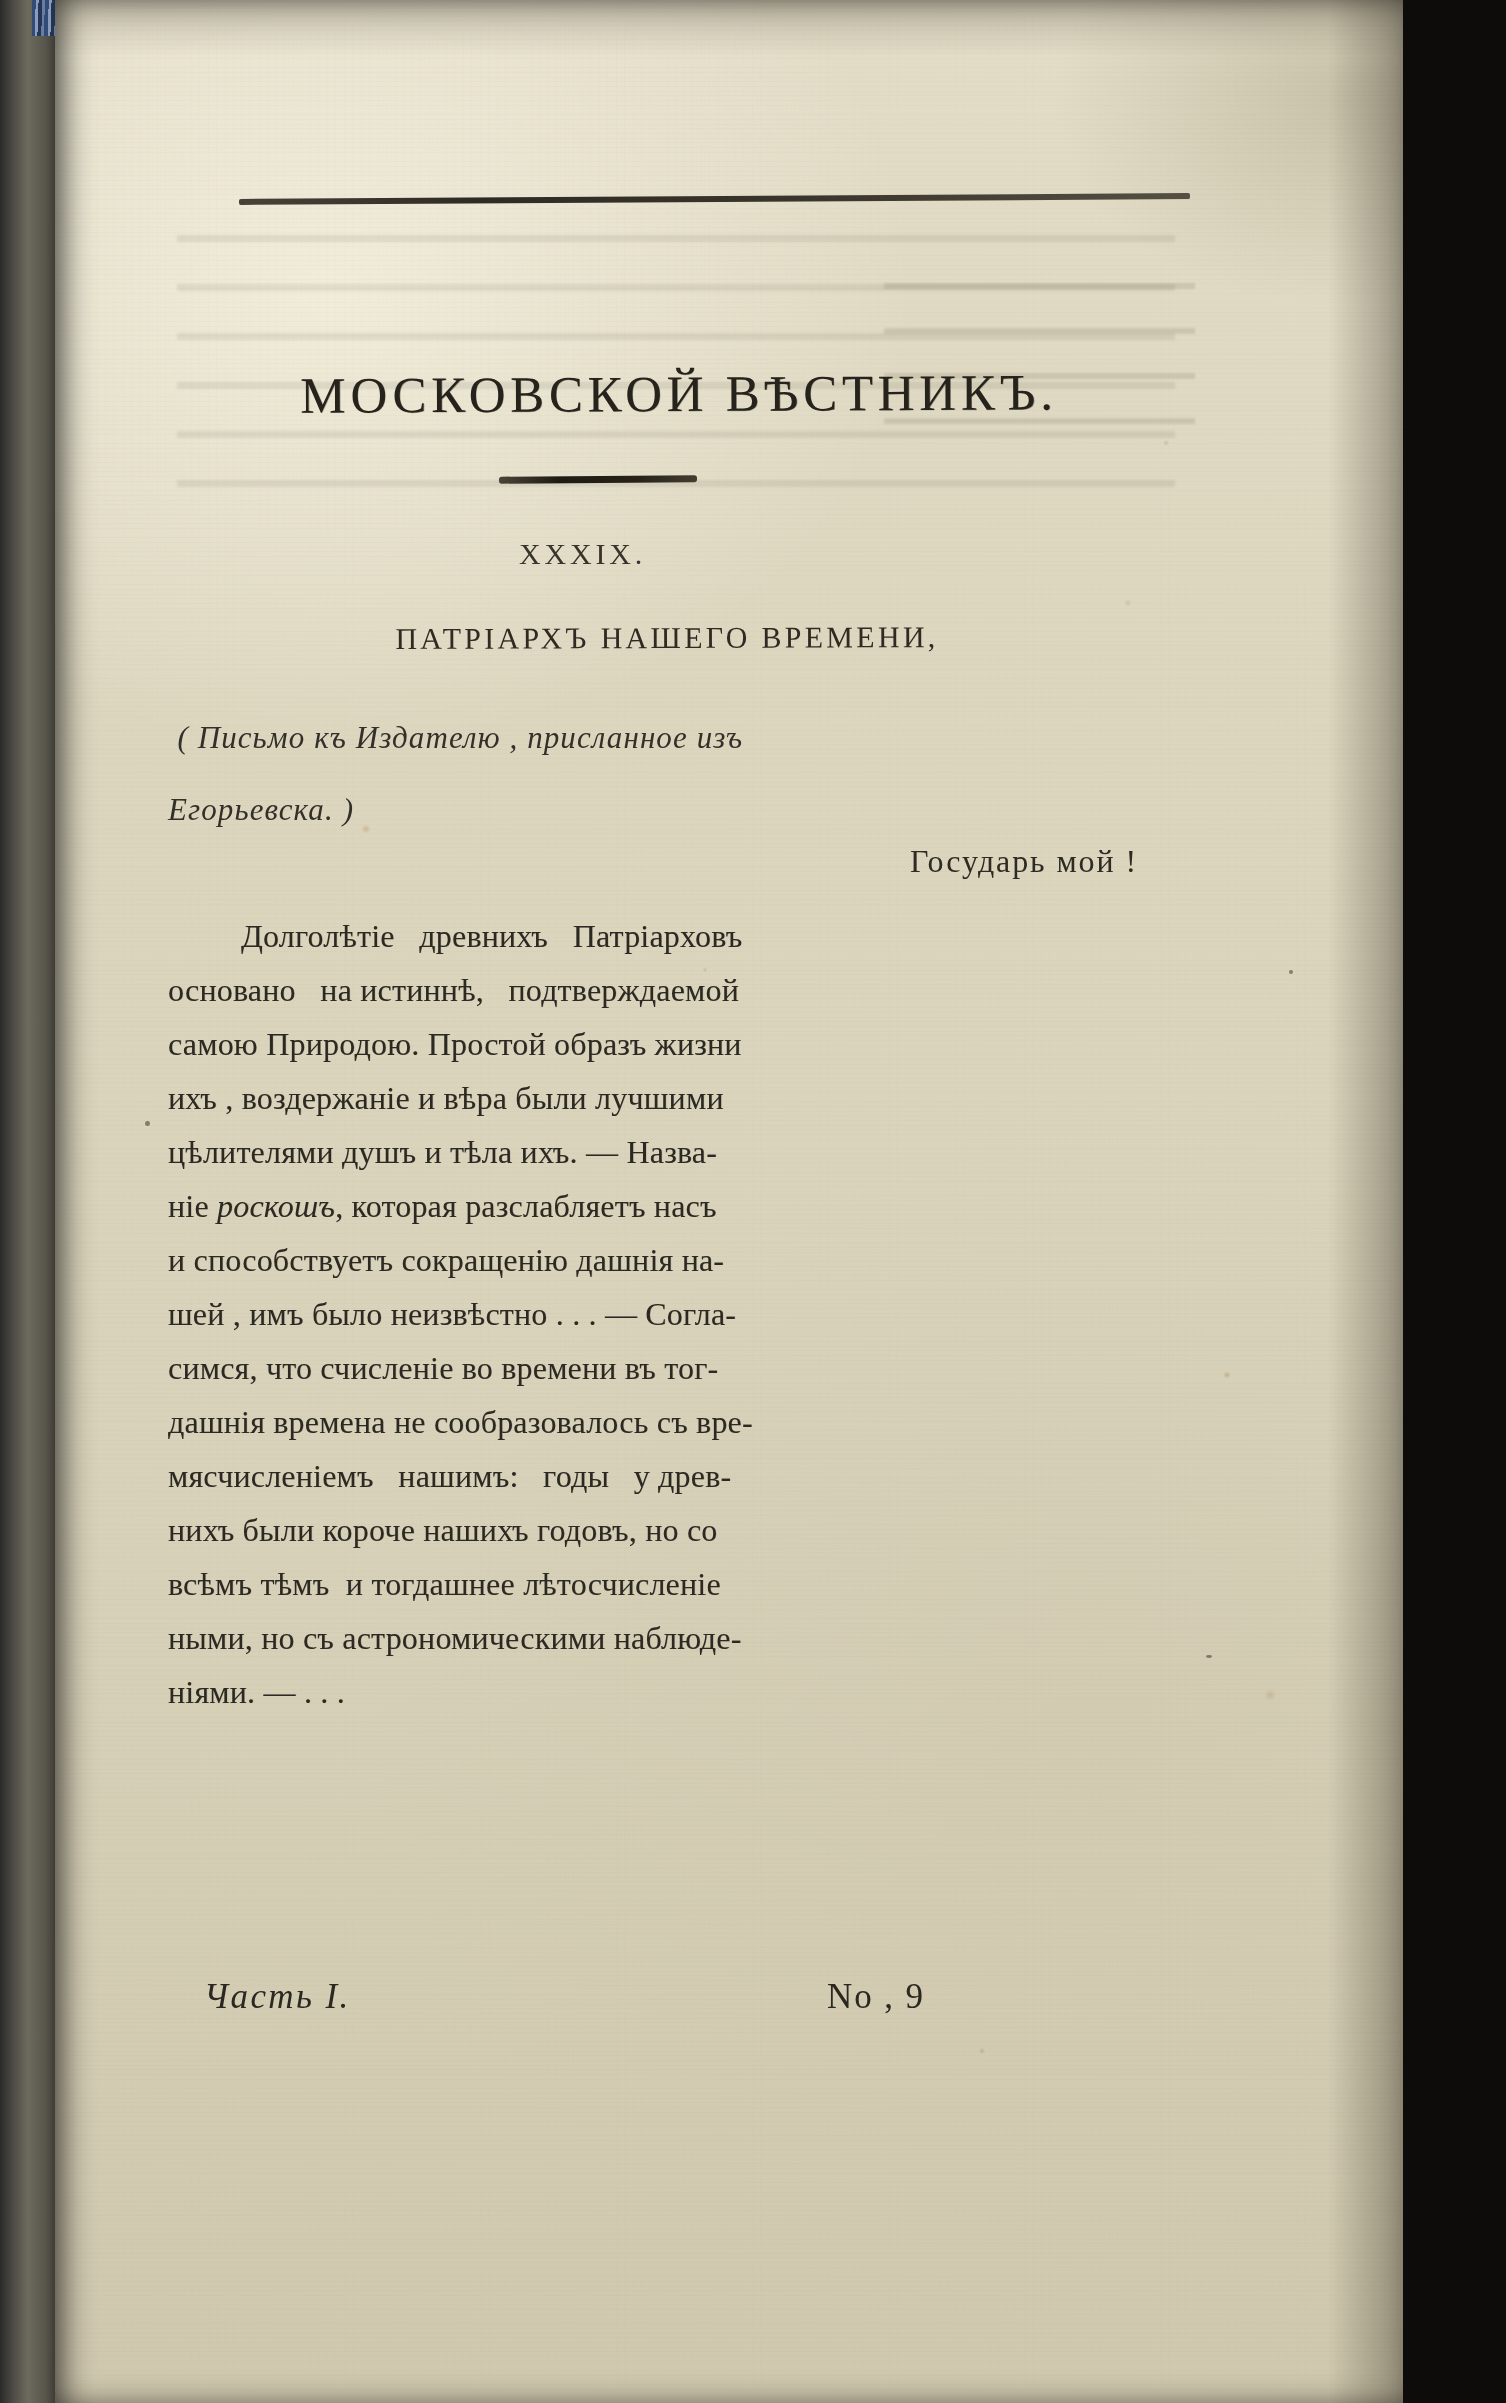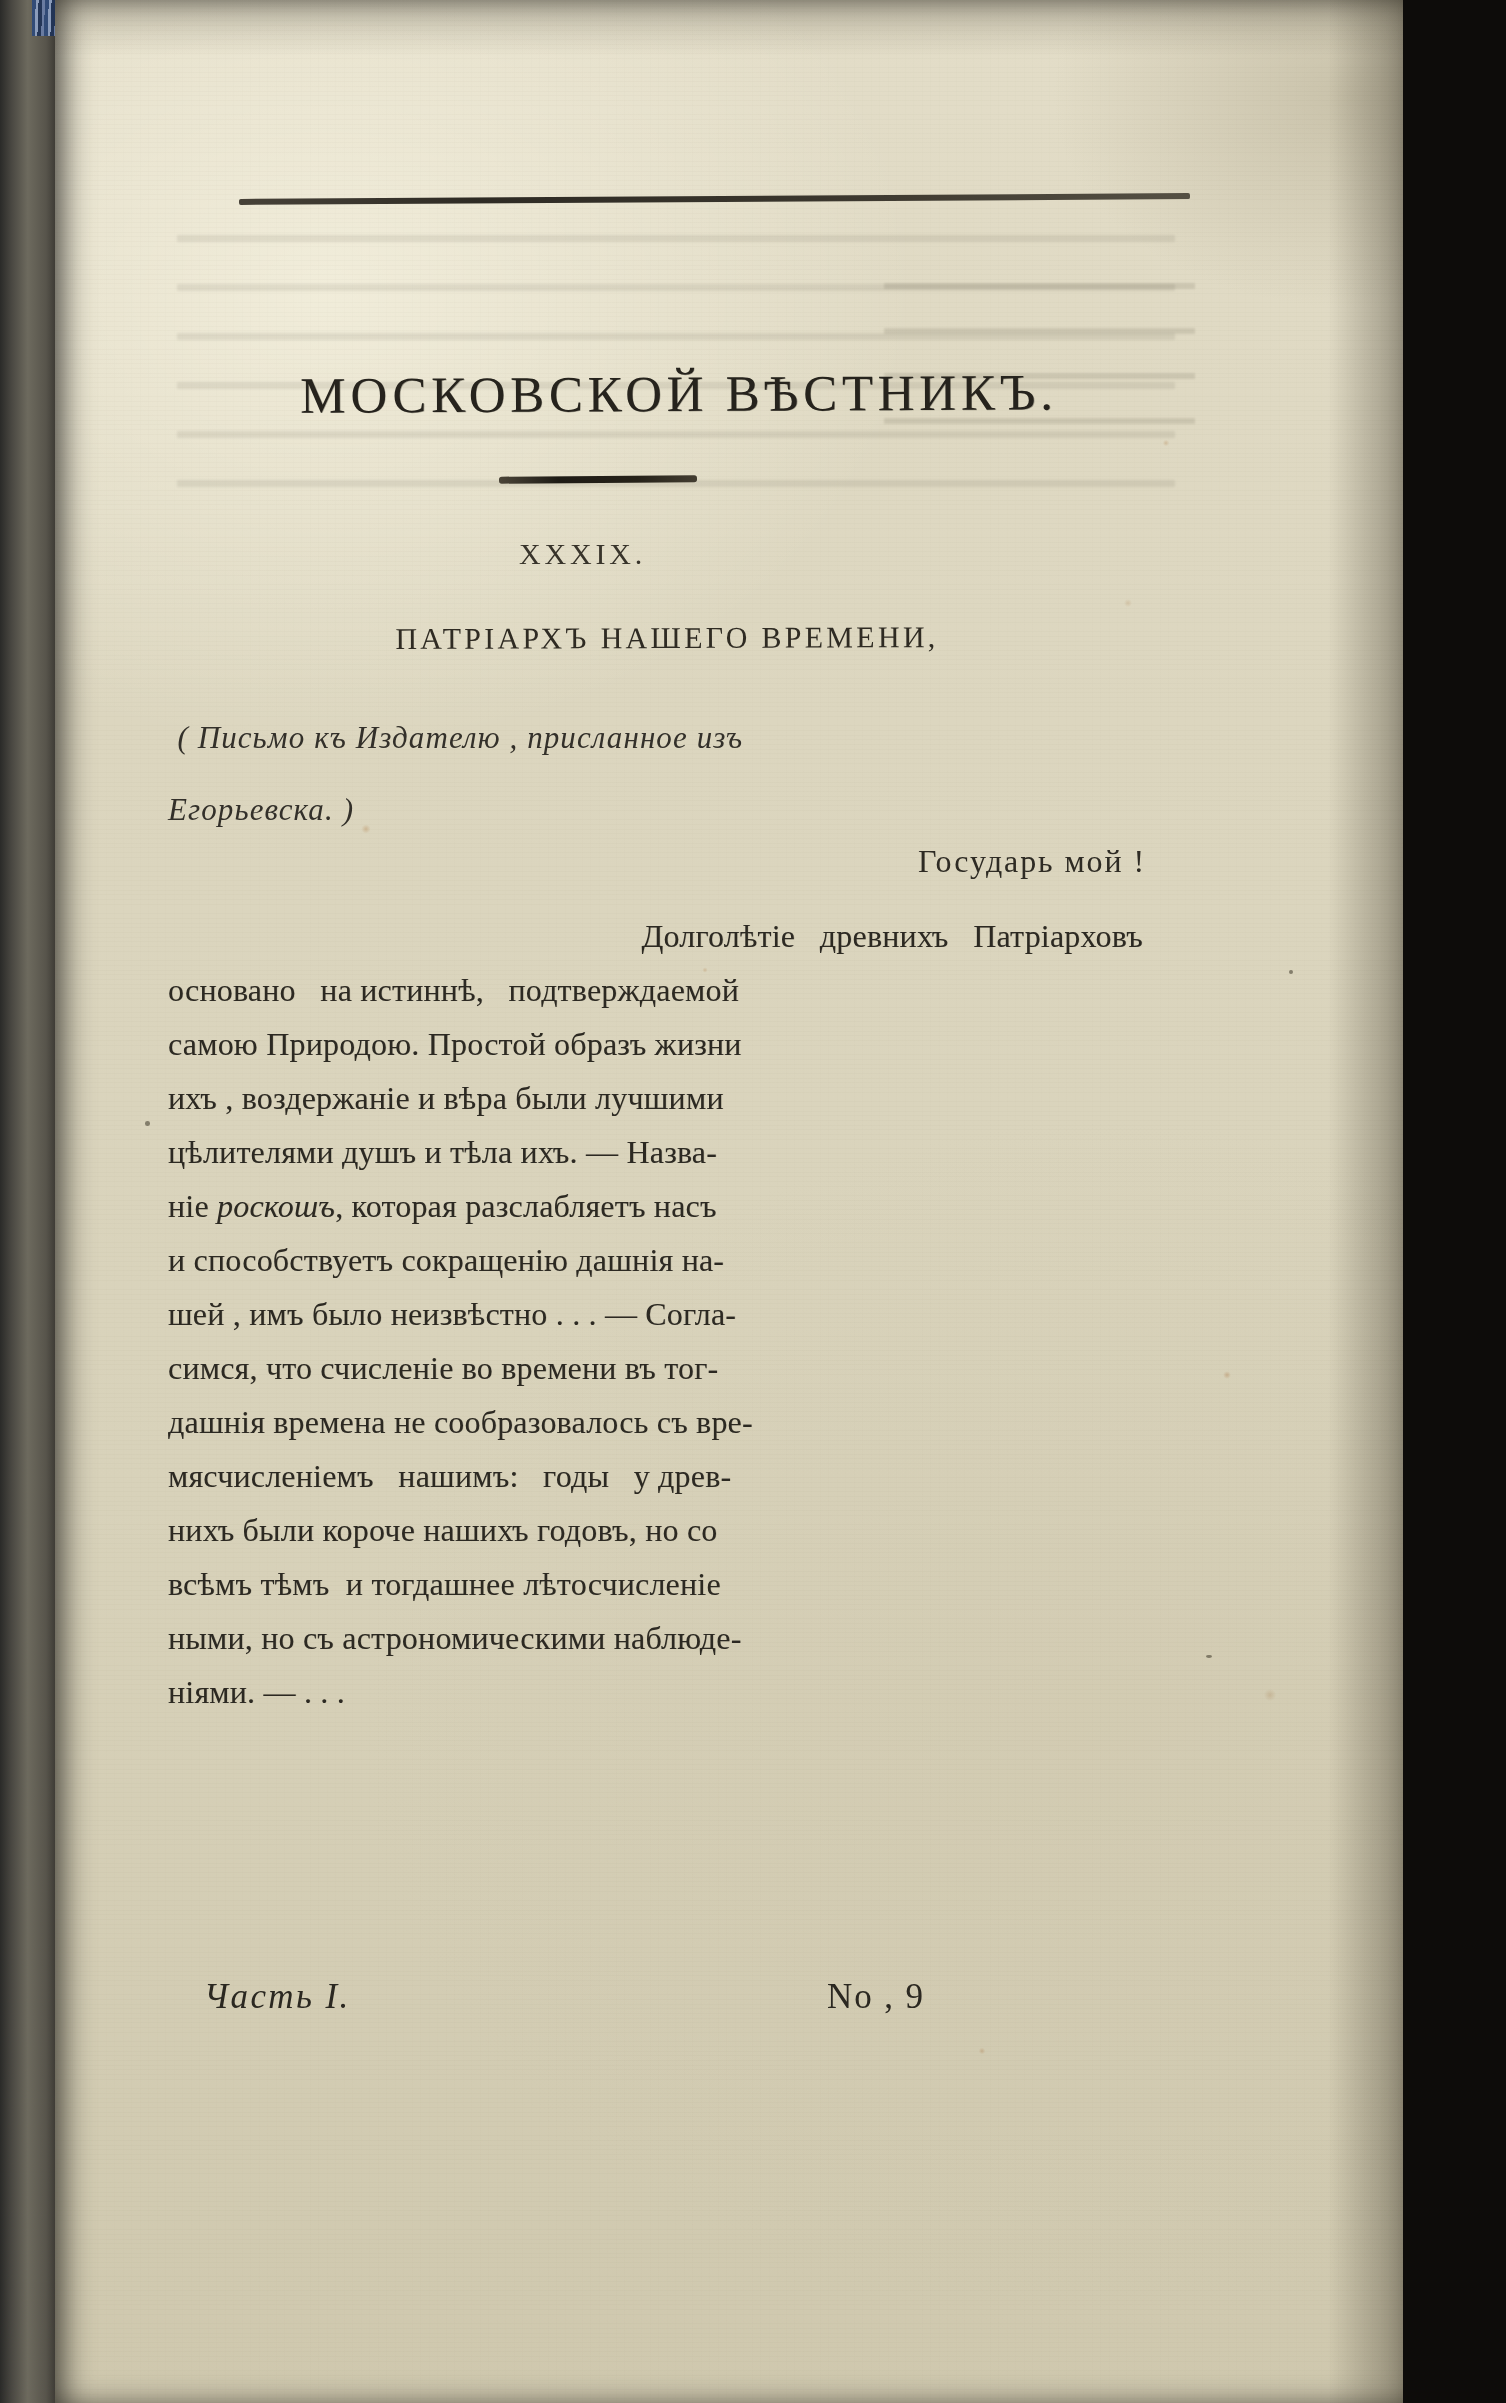--- a/index.html
+++ b/index.html
@@ -212,21 +212,21 @@
   }
   .subtitle .l2 {
     display: block;
     text-align: left;
     padding-right: 169px;
     letter-spacing: 1.1px;
   }
 
   .salutation {
     position: absolute;
-    left: 8px; top: 843px;
+    left: 0; top: 843px;
     width: 970px;
     text-align: right;
     font-size: 32px;
     letter-spacing: 1.9px;
     color: #2e2b24;
   }
 
   .body {
     position: absolute;
     left: 0; top: 909px;
@@ -234,21 +234,21 @@
     font-size: 32px;
     line-height: 54px;
     color: #2c2922;
     letter-spacing: 0.2px;
   }
   .body .ln {
     display: block;
     white-space: pre;
     text-shadow: 0.5px 0.3px 0 rgba(45,40,30,.22);
   }
-  .body .indent { padding-left: 73px; text-align: right; }
+  .body .indent { padding-left: 73px; }
   .body i { font-style: italic; }
 
   
   .footer {
     position: absolute;
     left: 0; top: 1977px;
     width: 979px;
     font-size: 35px;
     color: #2b2821;
   }

